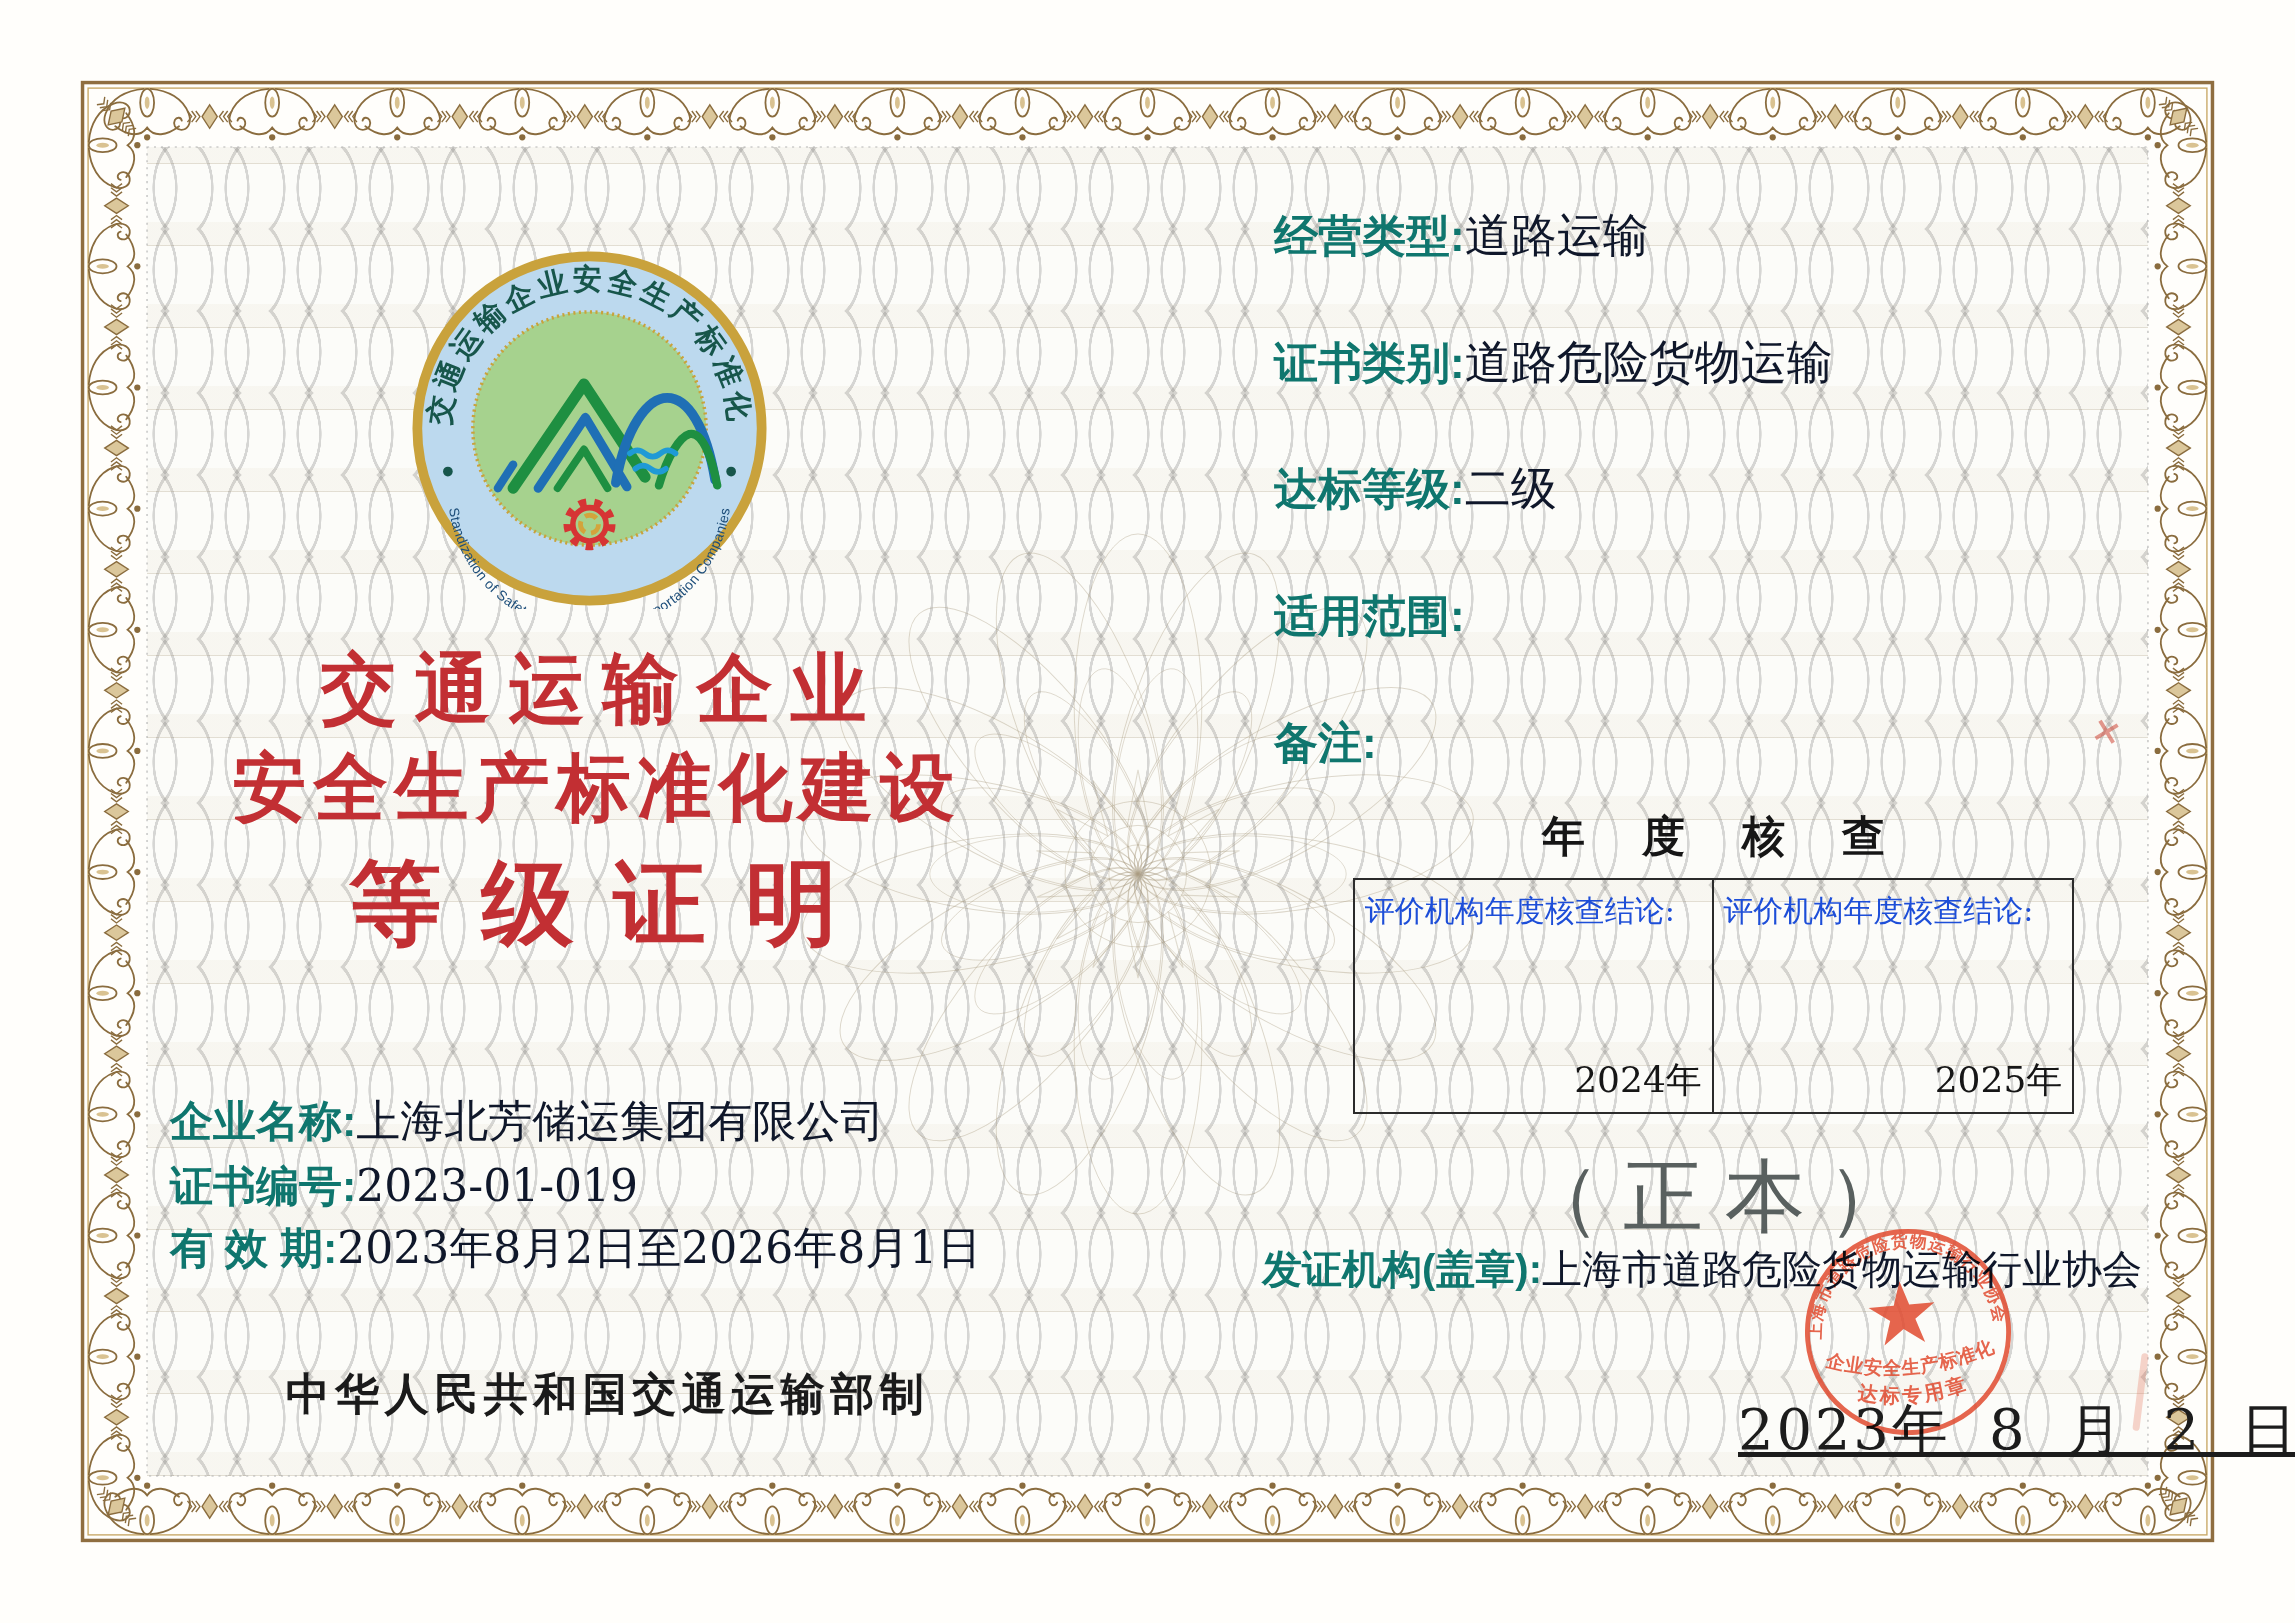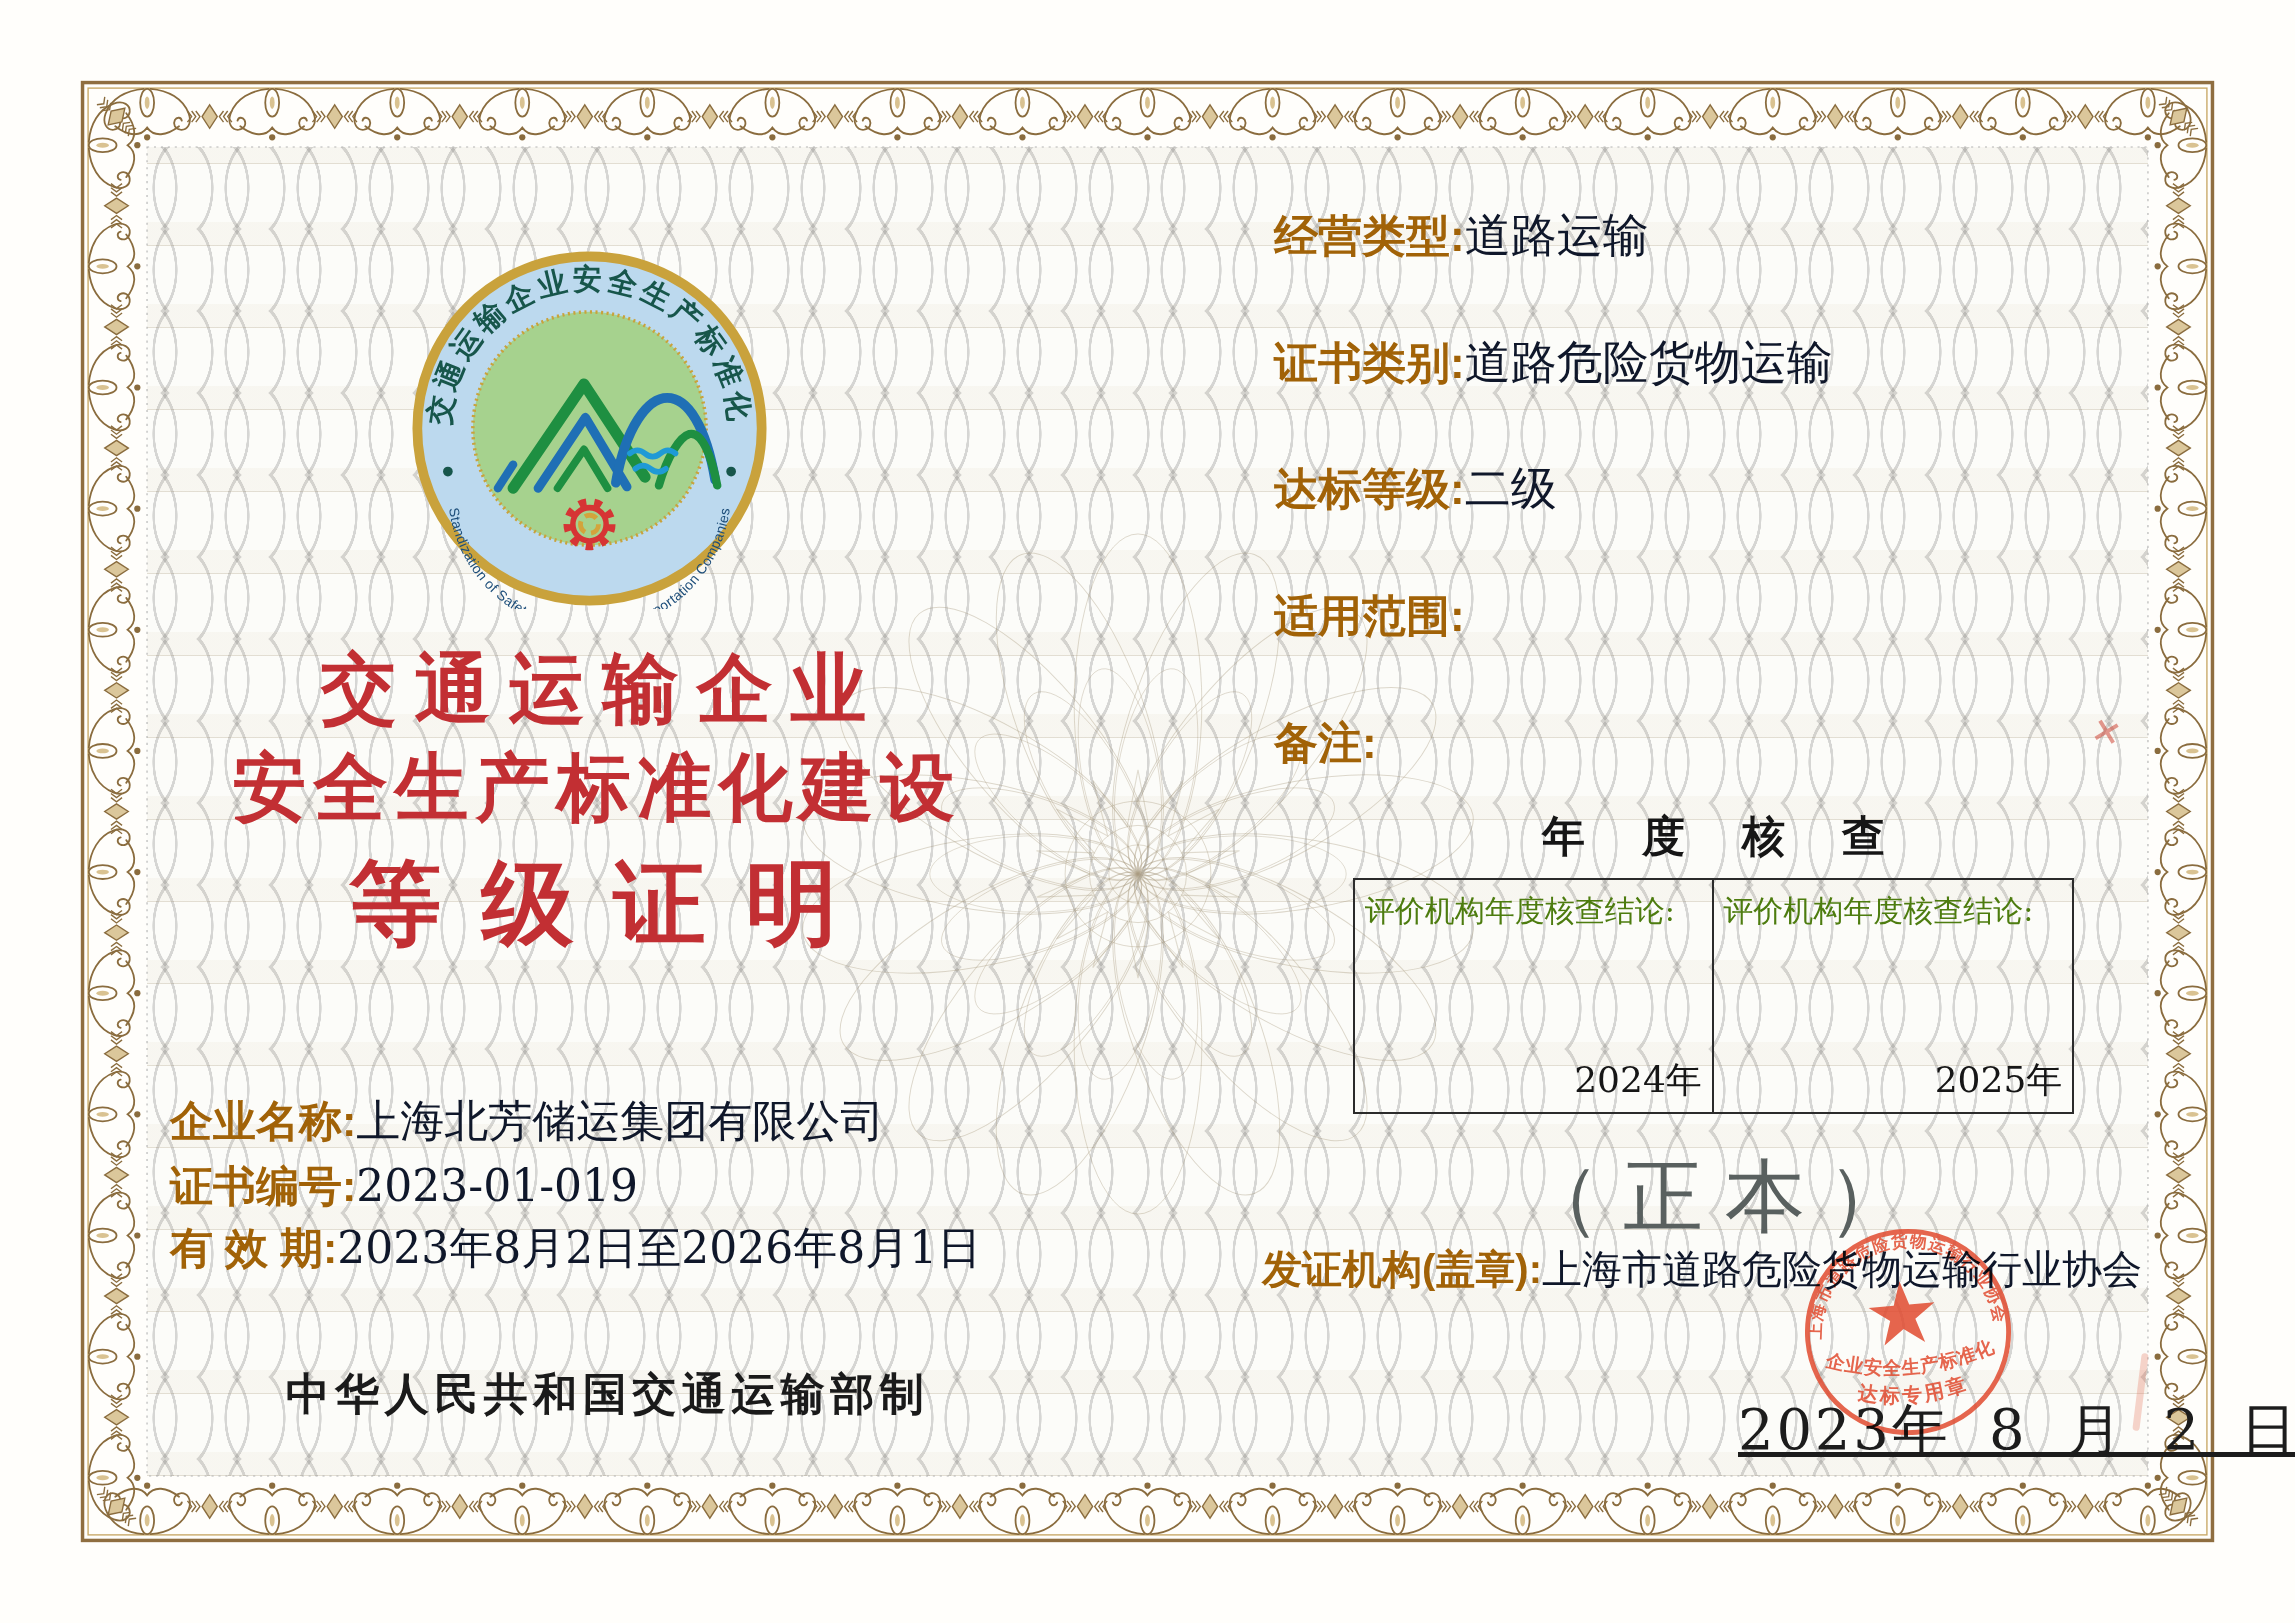--- a/index.html
+++ b/index.html
@@ -27,41 +27,41 @@
   .logo{position:absolute;left:409px;top:248px;width:361px;height:361px;}
 
   
   .title-block{position:absolute;left:125px;top:651px;width:937px;text-align:center;color:#c22f33;}
   .title-l1{font-size:76px;font-weight:900;letter-spacing:18px;text-indent:18px;line-height:1;}
   .title-l2{font-size:74px;font-weight:900;letter-spacing:7px;text-indent:7px;line-height:1;margin-top:23.6px;}
   .title-l3{font-size:92px;font-weight:900;letter-spacing:40px;text-indent:40px;line-height:1;margin-top:32px;}
 
   
   .field-row{position:absolute;white-space:nowrap;line-height:1;}
-  .lbl{font-weight:800;color:#a16207;}
+  .lbl{font-weight:800;color:#0f766e;}
   .val{font-weight:400;color:#0f172a;font-family:"DejaVu Serif","Liberation Serif",serif;}
 
   .lf{left:170px;font-size:44px;}
   .lf .lbl{font-size:43px;}
   .rf{left:1274px;font-size:46px;}
   .rf .lbl{font-size:44px;}
 
   .ministry{position:absolute;left:160px;top:1365px;width:895px;text-align:center;
     font-size:44px;letter-spacing:5.5px;color:#1a1a1a;font-weight:600;
     font-family:"DejaVu Serif","Liberation Serif",serif;}
 
   .annual-heading{position:absolute;left:1353px;top:808px;width:721px;text-align:center;
     font-size:43px;letter-spacing:21px;text-indent:21px;font-weight:700;color:#161616;
     font-family:"DejaVu Serif","Liberation Serif",serif;}
 
   .review-table{position:absolute;left:1353px;top:878px;width:721px;height:236px;
     border:2.8px solid #2b2b2b;display:flex;background:transparent;box-sizing:border-box;}
   .review-cell{position:relative;width:50%;box-sizing:border-box;padding:11px 9.7px;}
   .review-cell.first{border-right:2.8px solid #2b2b2b;}
-  .cell-header{font-size:30px;color:#4d7c0f;font-family:"DejaVu Serif","Liberation Serif",serif;letter-spacing:0px;}
+  .cell-header{font-size:30px;color:#1d4ed8;font-family:"DejaVu Serif","Liberation Serif",serif;letter-spacing:0px;}
   .cell-year{position:absolute;right:9.7px;bottom:7px;font-size:36px;color:#161616;
     font-family:"DejaVu Serif","Liberation Serif",serif;}
 
   .copy-label{position:absolute;left:1471px;top:1153px;width:486px;text-align:center;
     font-size:80px;letter-spacing:22px;text-indent:22px;color:#59605f;font-weight:400;line-height:1.1;}
 
   .issuer-line{position:absolute;left:1262px;top:1249px;font-size:40px;white-space:nowrap;line-height:1;}
   .issuer-line .lbl{font-size:40px;}
 
   .issue-date{position:absolute;left:1738px;top:1393px;font-size:56px;color:#1c1c1c;

